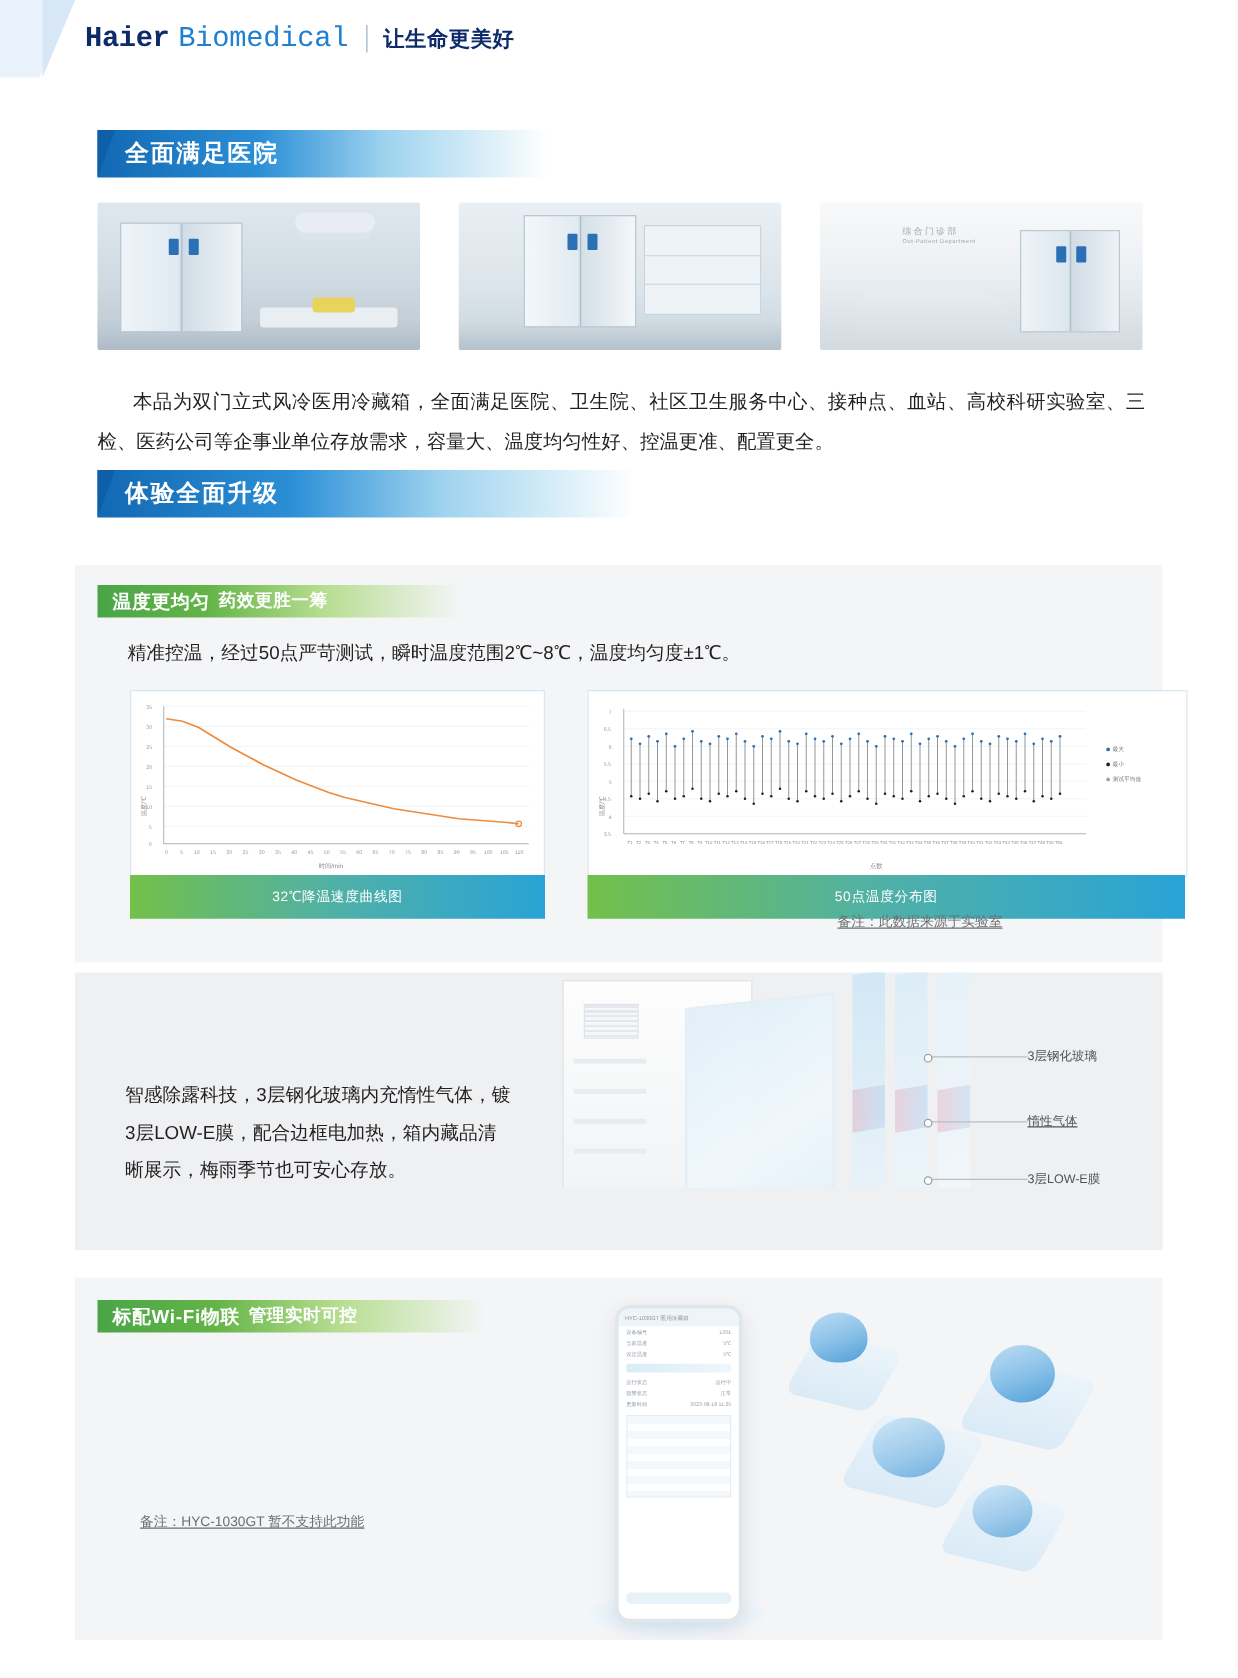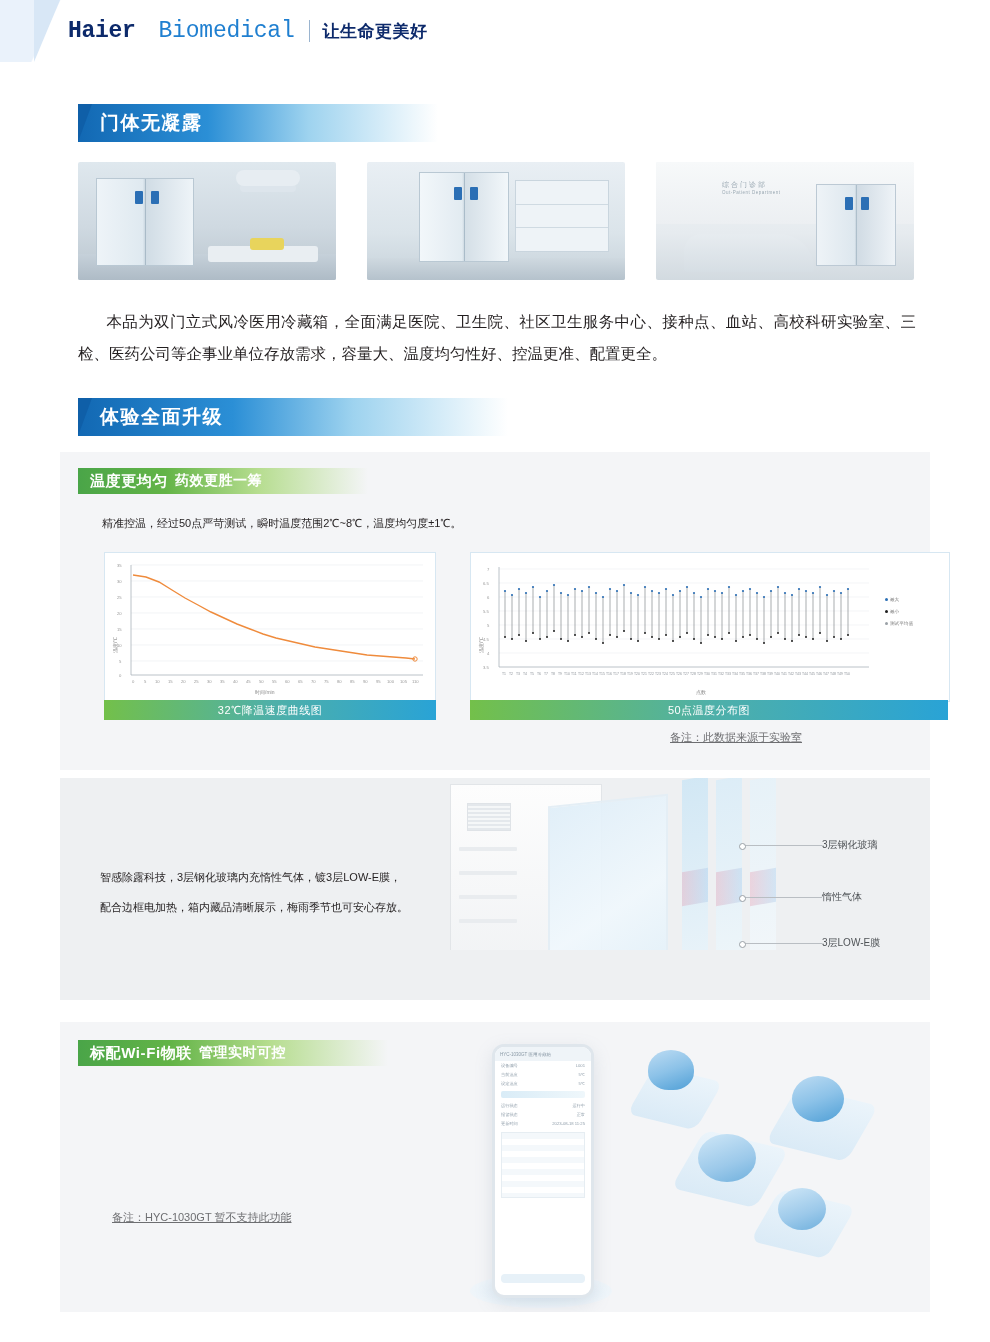--- a/index.html
+++ b/index.html
@@ -46,21 +46,21 @@
   }
   .logo-haier {
     font-size: 23px;
     font-weight: bold;
     color: #0d2a6b;
     letter-spacing: -0.3px;
   }
   .logo-bio {
     font-size: 23px;
     color: #1f7fd0;
-    margin-left: 23px;
+    margin-left: 7px;
     letter-spacing: -0.2px;
   }
   .logo-divider {
     width: 1px;
     height: 22px;
     background: #9ab4cf;
     margin: 0 13px 0 14px;
   }
   .logo-slogan {
     font-size: 17px;
@@ -94,21 +94,21 @@
   .section-title .txt {
     position: relative;
     color: #ffffff;
     font-size: 19px;
     font-weight: bold;
     letter-spacing: 1.5px;
     padding-left: 22px;
   }
 
   #sec1 { left: 78px; top: 104px; width: 360px; }
-  #sec2 { left: 78px; top: 398px; width: 430px; align-items: center; }
+  #sec2 { left: 78px; top: 376px; width: 430px; align-items: center; }
 
   
   .scene-row {
     position: absolute;
     left: 78px; top: 162px;
     width: 836px; height: 118px;
     display: flex;
     justify-content: space-between;
   }
   .scene {
@@ -231,40 +231,40 @@
     position: relative; color:#fff; font-size: 15px; font-weight: bold;
     padding-left: 12px; letter-spacing: .6px; white-space: nowrap;
   }
   .glabel .gsub {
     position: relative; color:#fff; font-size: 14px; font-weight: bold;
     margin-left: 7px; letter-spacing: .5px; white-space: nowrap;
   }
 
   .ptext {
     position: absolute;
-    font-size: 11px;
+    font-size: 15px;
     line-height: 30px;
     color: #231f20;
   }
   .pnote {
     position: absolute;
     font-size: 11px;
     color: #6d6e71;
     text-decoration: underline;
   }
 
   
   .chart-box {
     position: absolute;
     background: #ffffff;
     border: 1px solid #d7e7f2;
   }
   .chart-cap {
     position: absolute;
-    height: 20px;
+    height: 35px;
     background: linear-gradient(90deg,#73c04a 0%, #4fb0a8 50%, #29a3d6 100%);
     color: #fff;
     font-size: 11px;
     display: flex; align-items: center; justify-content: center;
     letter-spacing: .5px;
     text-align: right;
   }
   .axis-label-y {
     position: absolute;
     font-size: 5px; color: #888;
@@ -395,21 +395,21 @@
   <div class="logo-wrap">
     <span class="logo-haier">Haier</span>
     <span class="logo-bio">Biomedical</span>
     <span class="logo-divider"></span>
     <span class="logo-slogan">让生命更美好</span>
   </div>
 </div>
 
 <div class="section-title" id="sec1">
   <div class="bar"></div>
-  <div class="txt">门体无凝露</div>
+  <div class="txt">全面满足医院</div>
 </div>
 
 <div class="scene-row">
   <div class="scene scene-1">
     <div class="floor"></div>
     <div class="fridge">
       <div class="screen" style="left:38px; top:12px;"></div>
       <div class="screen" style="left:54px; top:12px;"></div>
     </div>
     <div class="lamp"></div>
@@ -785,21 +785,21 @@
     </div>
   <div class="glass-layer g3">
       <div class="g-tint"></div>
     </div>
 
   <div class="callout" style="left:392px; top:60px;">
     <span class="leader"></span>
     <span class="dot"></span>
     <span>3层钢化玻璃</span>
   </div>
-  <div class="callout" style="left:392px; top:112px;">
+  <div class="callout" style="left:392px; top:112px;text-decoration:underline;">
     <span class="leader"></span>
     <span class="dot"></span>
     <span>惰性气体</span>
   </div>
   <div class="callout" style="left:392px; top:158px;">
     <span class="leader"></span>
     <span class="dot"></span>
     <span>3层LOW-E膜</span>
   </div>
 </div>

